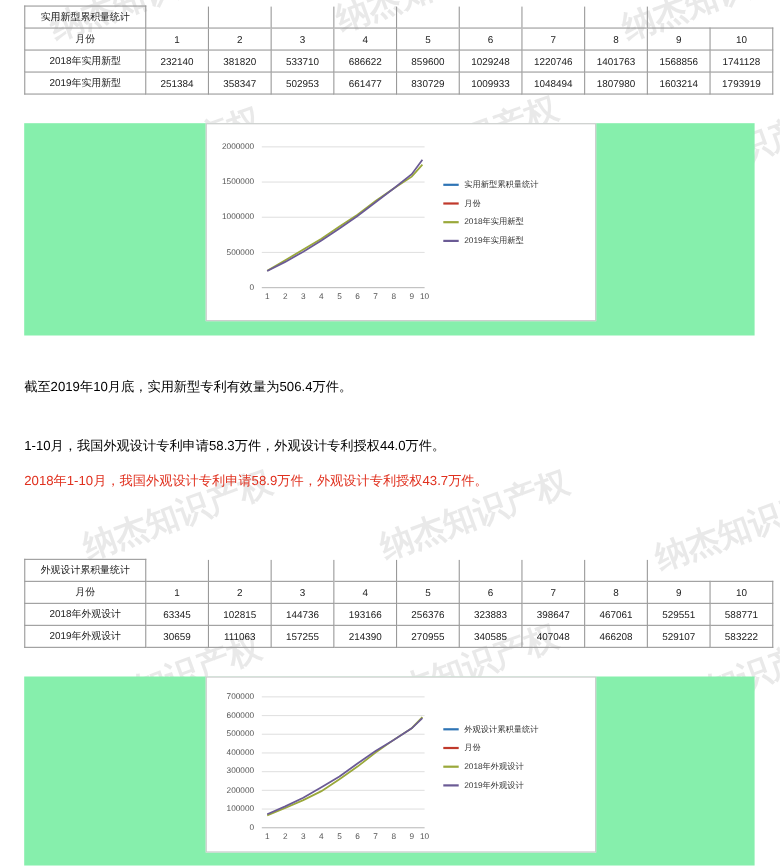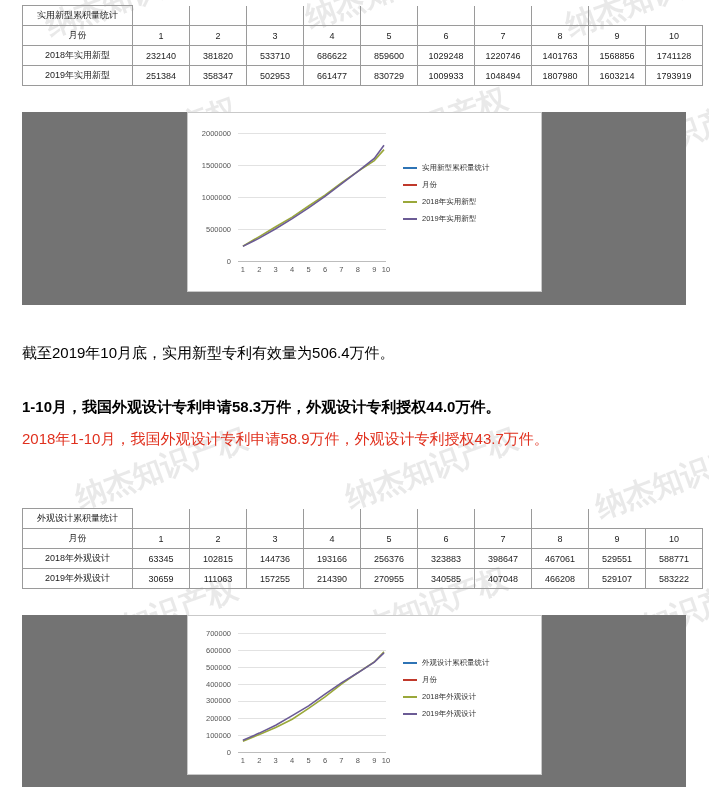--- a/index.html
+++ b/index.html
@@ -43,21 +43,21 @@
     border-bottom: none;
     border-right: none;
   }
   .title-row td.spacer-last {
     border: none;
   }
 
   
   .chart-panel {
     position: relative;
-    background: #737373;
+    background: #86efac;
     border: none;
     box-sizing: border-box;
   }
   .chart-box {
     position: absolute;
     background: #ffffff;
     border: 1px solid #c9c9c9;
     box-sizing: border-box;
   }
   .chart-inner {
@@ -121,26 +121,26 @@
   .legend .swatch {
     width: 14px;
     height: 2px;
     margin-right: 5px;
     flex: 0 0 auto;
   }
 
   
   .para {
     position: absolute;
-    font-size: 15px;
+    font-size: 12px;
     line-height: 1.5;
     white-space: nowrap;
   }
   .para-bold {
-    font-weight: bold;
+    font-weight: normal;
     text-align: right;
   }
   .para-red {
     color: #e0301e;
   }
 
   
   .wm {
     position: absolute;
     font-family: "Liberation Serif", serif;

